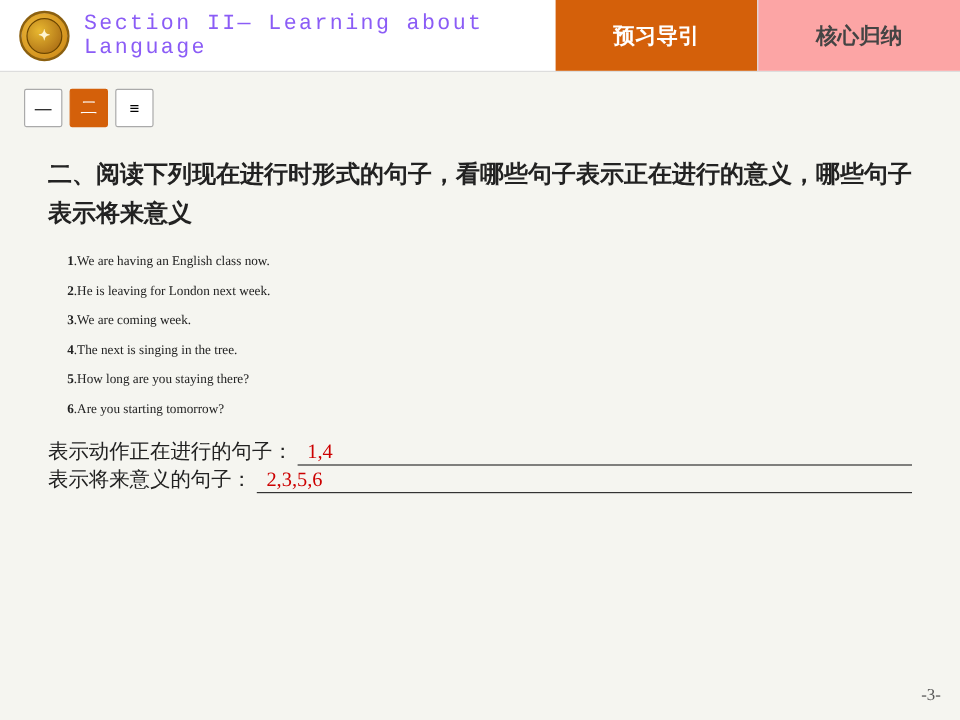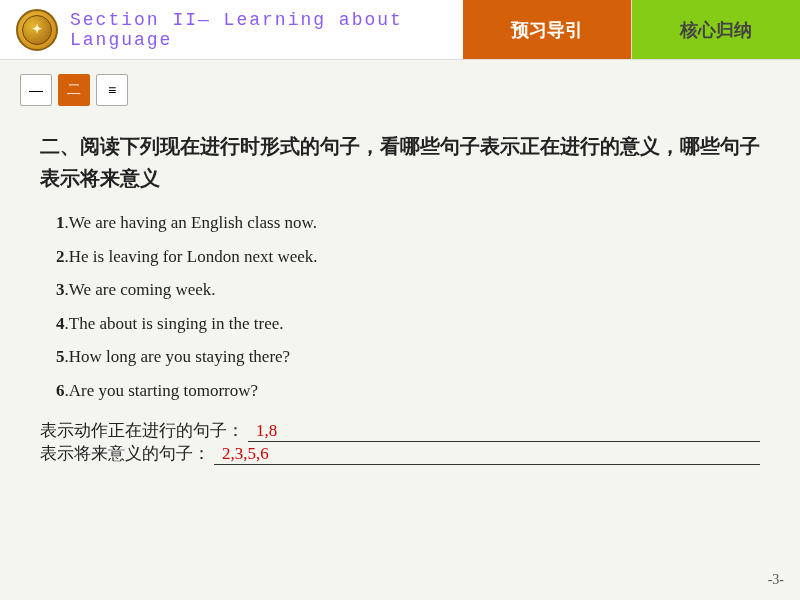--- a/index.html
+++ b/index.html
@@ -77,21 +77,21 @@
       cursor: pointer;
       height: 100%;
       font-family: 'SimHei', sans-serif;
       font-weight: bold;
     }
     .nav-tab.active {
       background: #d4600a;
       color: #ffffff;
     }
     .nav-tab:not(.active) {
-      background: #84cc16;
+      background: #fca5a5;
       color: #444;
       border-left: 1px solid #ddd;
     }
 
     
     .toolbar {
       padding: 14px 20px;
       display: flex;
       gap: 6px;
     }
@@ -123,21 +123,21 @@
       font-weight: bold;
       line-height: 1.6;
       margin-bottom: 16px;
       font-family: 'SimHei', 'SimSun', sans-serif;
     }
     .sentence-list {
       list-style: none;
       margin-bottom: 16px;
     }
     .sentence-item {
-      font-size: 17px;
+      font-size: 11px;
       color: #222;
       margin-bottom: 8px;
       font-family: 'Times New Roman', serif;
       line-height: 1.5;
       padding-left: 16px;
     }
     .sentence-item .num {
       font-weight: bold;
       font-style: normal;
     }
@@ -206,34 +206,34 @@
     <li class="sentence-item">
       <span class="num">1</span><span>.We are having  an English  class now.</span>
     </li>
     <li class="sentence-item">
       <span class="num">2</span><span>.He is leaving  for London  next week.</span>
     </li>
     <li class="sentence-item">
       <span class="num">3</span><span>.We are coming  week.</span>
     </li>
     <li class="sentence-item">
-      <span class="num">4</span><span>.The about is singing  in the tree.</span>
+      <span class="num">4</span><span>.The next is singing  in the tree.</span>
     </li>
     <li class="sentence-item">
       <span class="num">5</span><span>.How long  are you staying  there?</span>
     </li>
     <li class="sentence-item">
       <span class="num">6</span><span>.Are you starting tomorrow?</span>
     </li>
   </ul>
 
   <div class="fill-line">
     <span class="fill-label">表示动作正在进行的句子：</span>
     <div class="fill-underline">
-      <span class="fill-answer">1,8</span>
+      <span class="fill-answer">1,4</span>
     </div>
   </div>
 
   <div class="fill-line">
     <span class="fill-label">表示将来意义的句子：</span>
     <div class="fill-underline">
       <span class="fill-answer">2,3,5,6</span>
     </div>
   </div>
 </div>

